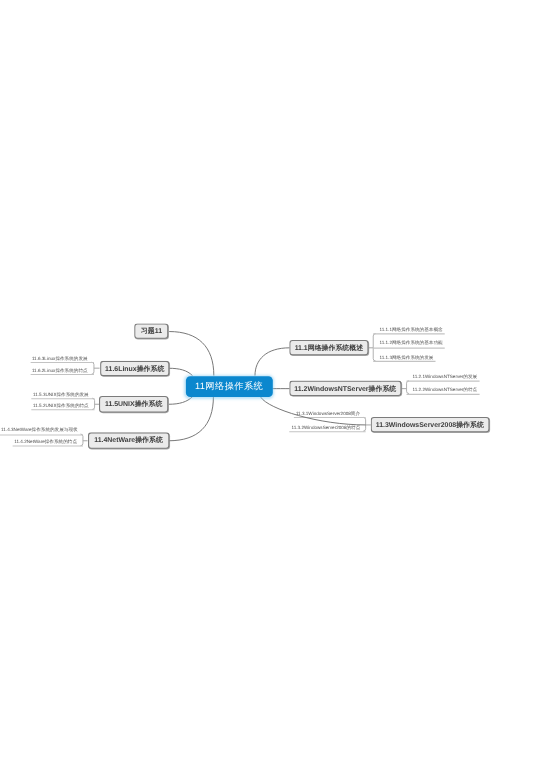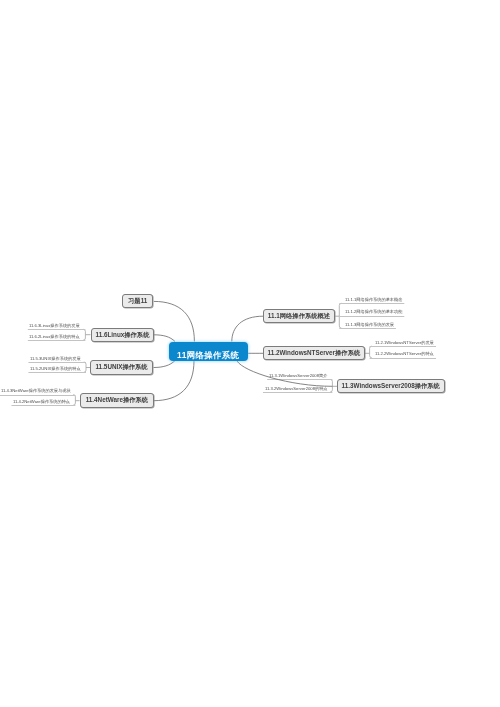--- a/index.html
+++ b/index.html
@@ -5,21 +5,21 @@
 <style>
   html,body{margin:0;padding:0;background:#fff;}
   body{width:500px;height:707px;
        font-family:"Liberation Sans","DejaVu Sans",sans-serif;
        -webkit-font-smoothing:antialiased;}
   #canvas{position:relative;width:500px;height:707px;overflow:hidden;background:#fff;}
   svg.links{position:absolute;left:0;top:0;width:500px;height:707px;pointer-events:none;}
   .node{position:absolute;box-sizing:border-box;white-space:nowrap;
         display:flex;align-items:center;justify-content:center;
         -webkit-font-smoothing:antialiased;will-change:transform;}
-  .root{border-radius:4px;font-weight:bold;box-shadow:0 0 2.5px 1px rgba(130,200,240,0.55);align-items:flex-end;}
+  .root{border-radius:4px;font-weight:normal;box-shadow:0 0 2.5px 1px rgba(130,200,240,0.55);}
   .main{border-radius:3px;font-weight:bold;box-shadow:0.6px 0.6px 0 rgba(140,140,140,0.75);}
   .leaf{position:absolute;box-sizing:border-box;white-space:nowrap;
         display:flex;align-items:flex-end;-webkit-font-smoothing:antialiased;will-change:transform;}
   .leaf span{display:block;line-height:1;}
 </style>
 </head>
 <body>
 
 <div id="canvas" style="background: rgb(255, 255, 255);">
     <svg class="links" viewBox="0 0 500 707">

